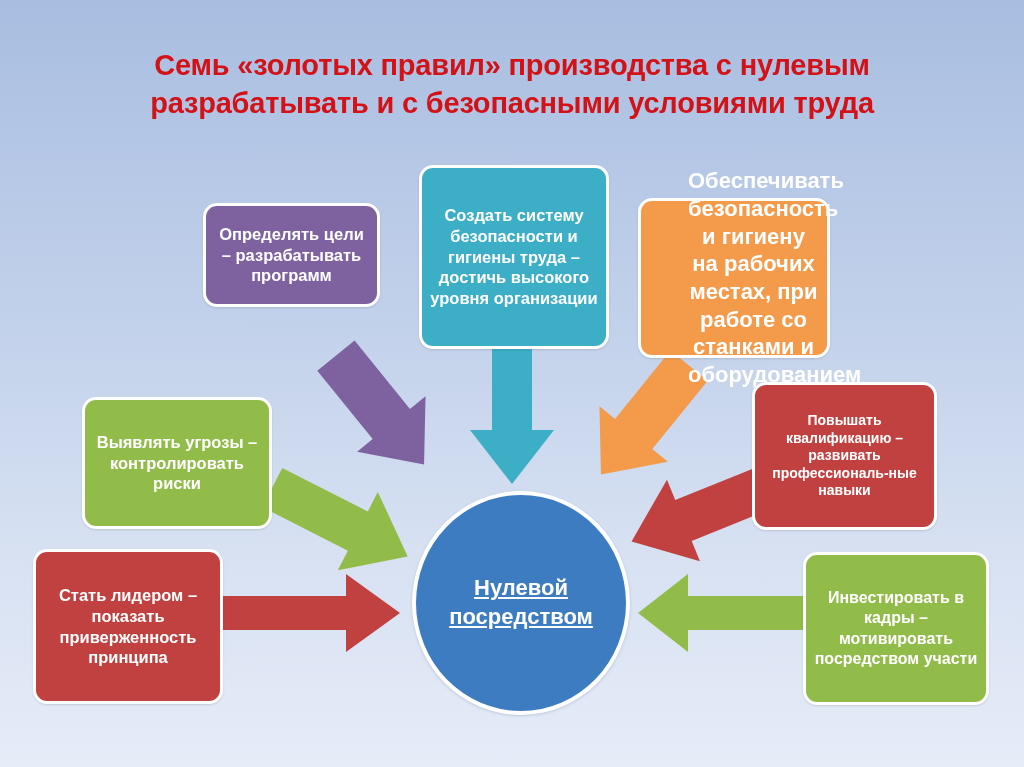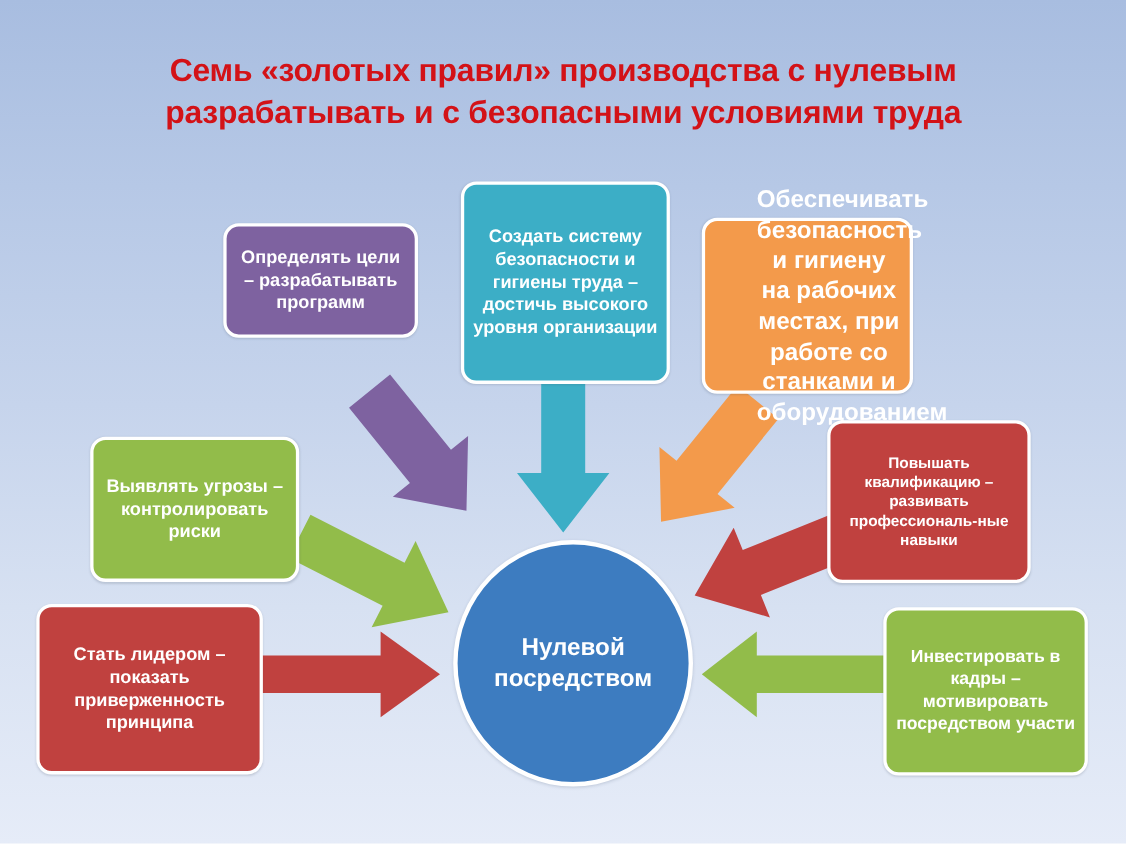--- a/index.html
+++ b/index.html
@@ -54,21 +54,21 @@
     box-shadow: 0 1px 2px rgba(60,70,90,0.18);
   }
   .box .txt { display: block; width: 100%; }
 
   #box-goals      { left: 203px; top: 203px;  width: 177px; height: 104px; background:#7e62a0; font-size: 16.5px; }
   #box-system     { left: 419px; top: 165px;  width: 190px; height: 184px; background:#3caec6; font-size: 16.5px; }
   #box-workplace  { left: 638px; top: 198px;  width: 192px; height: 160px; background:#f39a4b; font-size: 22px; padding-left: 47px; }
   #box-skills     { left: 752px; top: 382px;  width: 185px; height: 148px; background:#c0413f; font-size: 14px; }
   #box-invest     { left: 803px; top: 552px;  width: 186px; height: 153px; background:#92bc4a; font-size: 16px; text-align: center;   }
   #box-threats    { left: 82px;  top: 381px;  width: 190px; height: 132px; background:#92bc4a; font-size: 16.5px; margin-top: 16px; }
-  #box-leader     { left: 33px;  top: 549px;  width: 206px; height: 155px; background:#c0413f; font-size: 16.5px; }
+  #box-leader     { left: 33px;  top: 549px;  width: 190px; height: 155px; background:#c0413f; font-size: 16.5px; }
 
   
   #center-circle {
     position: absolute;
     left: 412px;
     top: 491px;
     width: 218px;
     height: 224px;
     border-radius: 50%;
     background: #3d7cc0;
@@ -77,20 +77,21 @@
     color: #ffffff;
     font-weight: bold;
     font-size: 22px;
     line-height: 1.3;
     display: flex;
     align-items: center;
     justify-content: center;
     text-align: center;
     z-index: 8;
     box-shadow: 0 1px 3px rgba(50,70,100,0.2);
+    text-decoration: underline;
   }
 
   
   .arrow-svg {
     position: absolute;
     z-index: 3;
     overflow: visible;
   }
 </style>
 </head>

